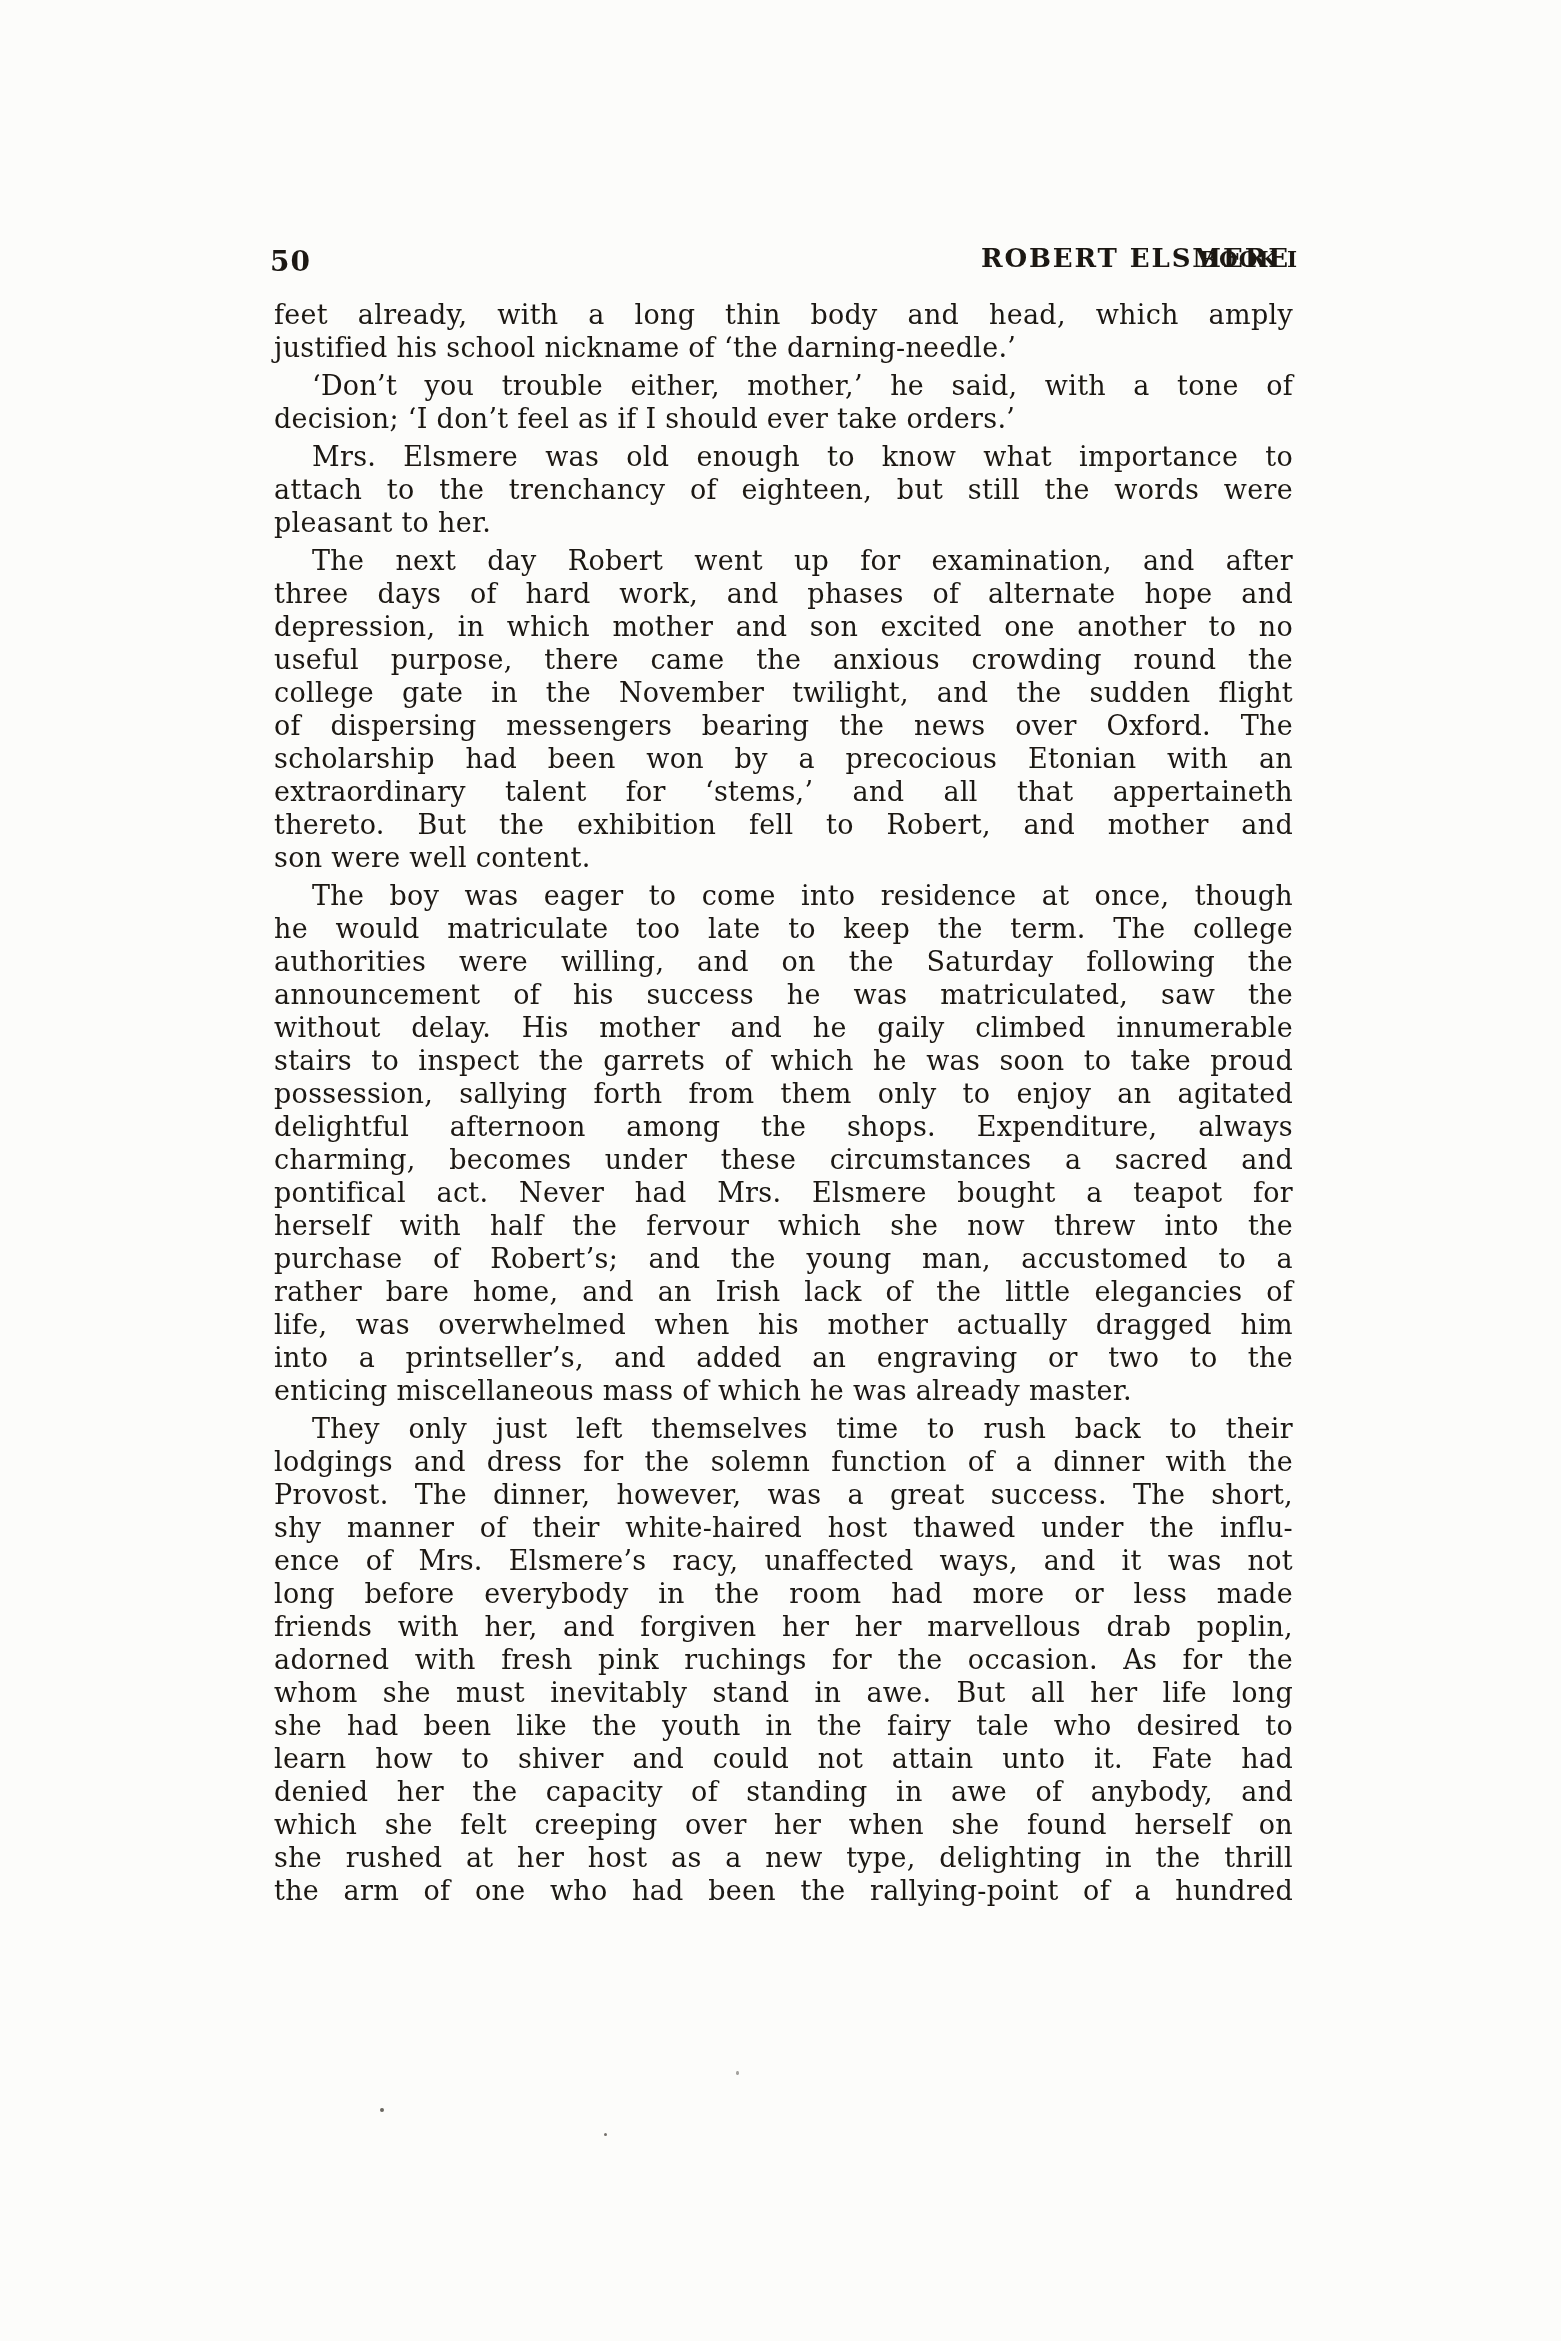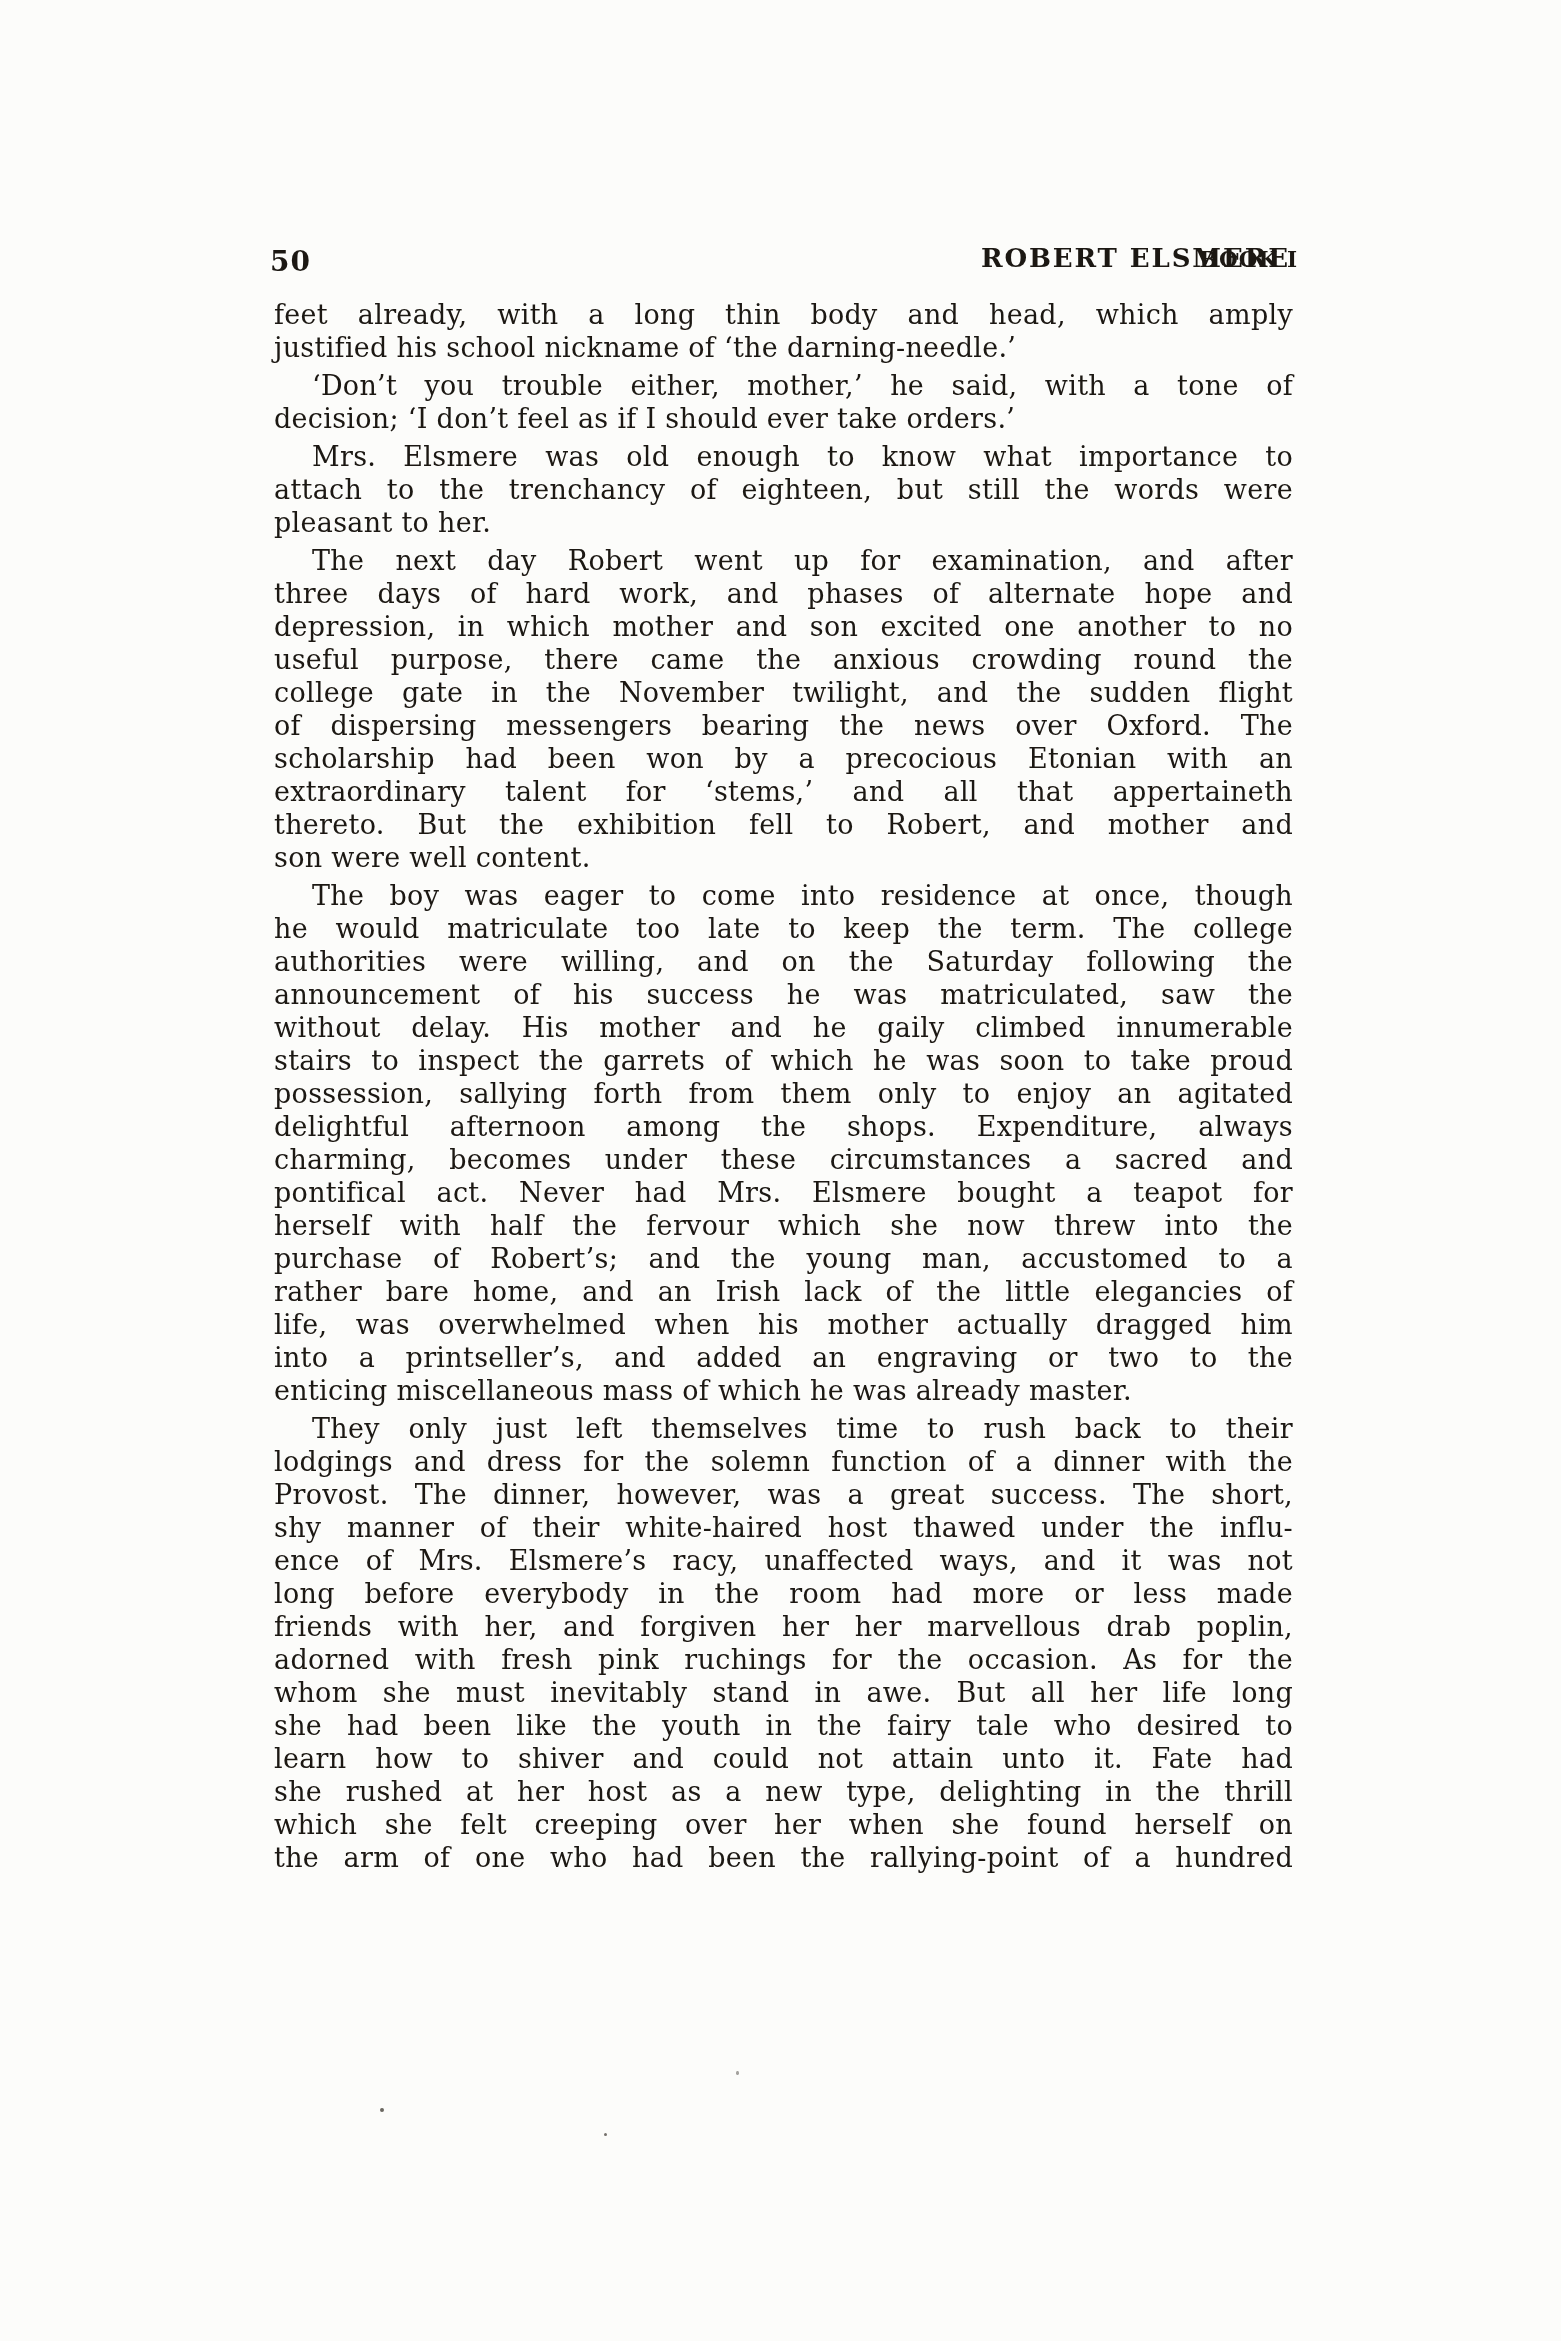--- a/index.html
+++ b/index.html
@@ -126,22 +126,23 @@
         <div class="line">lodgings and dress for the solemn function of a dinner with the</div>
         <div class="line">Provost.  The dinner, however, was a great success.  The short,</div>
         <div class="line">shy manner of their white-haired host thawed under the influ-</div>
         <div class="line">ence of Mrs. Elsmere’s racy, unaffected ways, and it was not</div>
         <div class="line">long before everybody in the room had more or less made</div>
         <div class="line">friends with her, and forgiven her her marvellous drab poplin,</div>
         <div class="line">adorned with fresh pink ruchings for the occasion.  As for the</div>
         <div class="line">whom she must inevitably stand in awe.  But all her life long</div>
         <div class="line">she had been like the youth in the fairy tale who desired to</div>
         <div class="line">learn how to shiver and could not attain unto it.  Fate had</div>
+        <div class="line">denied her the capacity of standing in awe of anybody, and</div>
+        <div class="line">which she felt creeping over her when she found herself on</div>
         <div class="line">she rushed at her host as a new type, delighting in the thrill</div>
-        <div class="line">which she felt creeping over her when she found herself on</div>
         <div class="line">the arm of one who had been the rallying-point of a hundred</div>
       </div>
     </div>
 </div>
 
 <div class="speck s1"></div>
 <div class="speck s2"></div>
 <div class="speck s3"></div>
 
 

